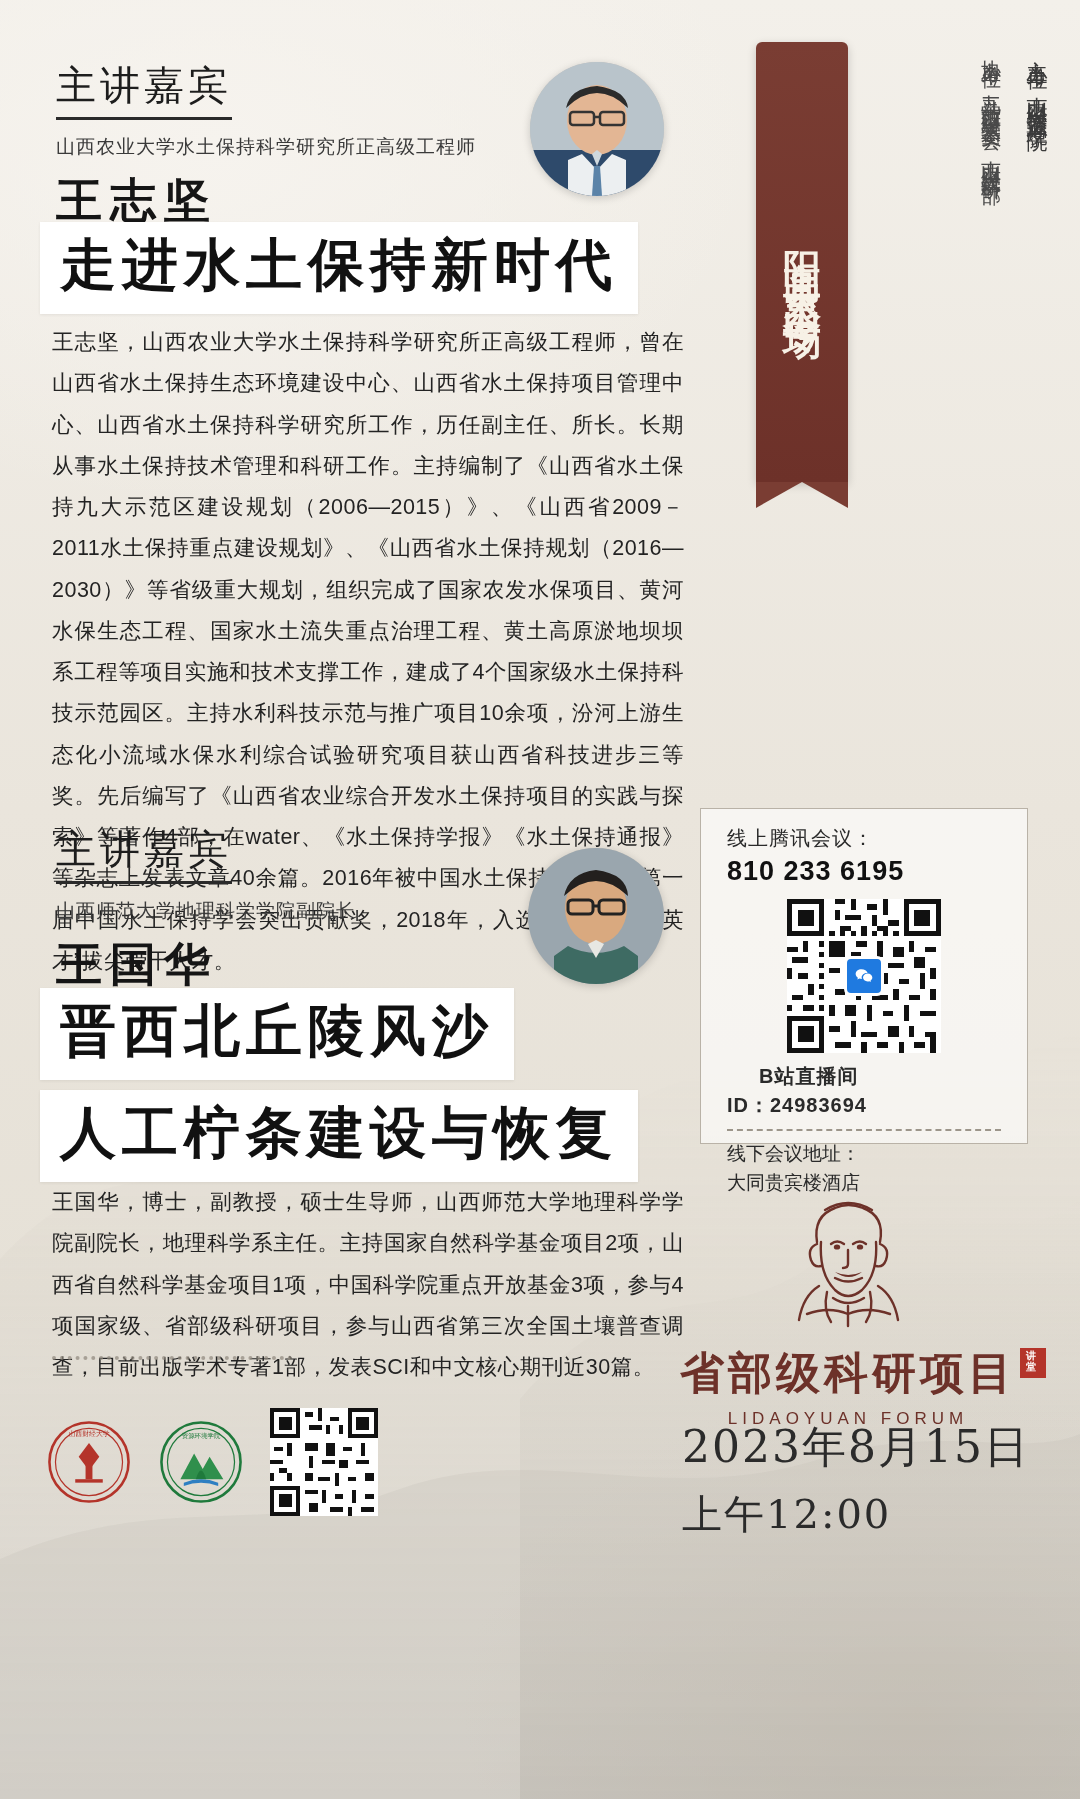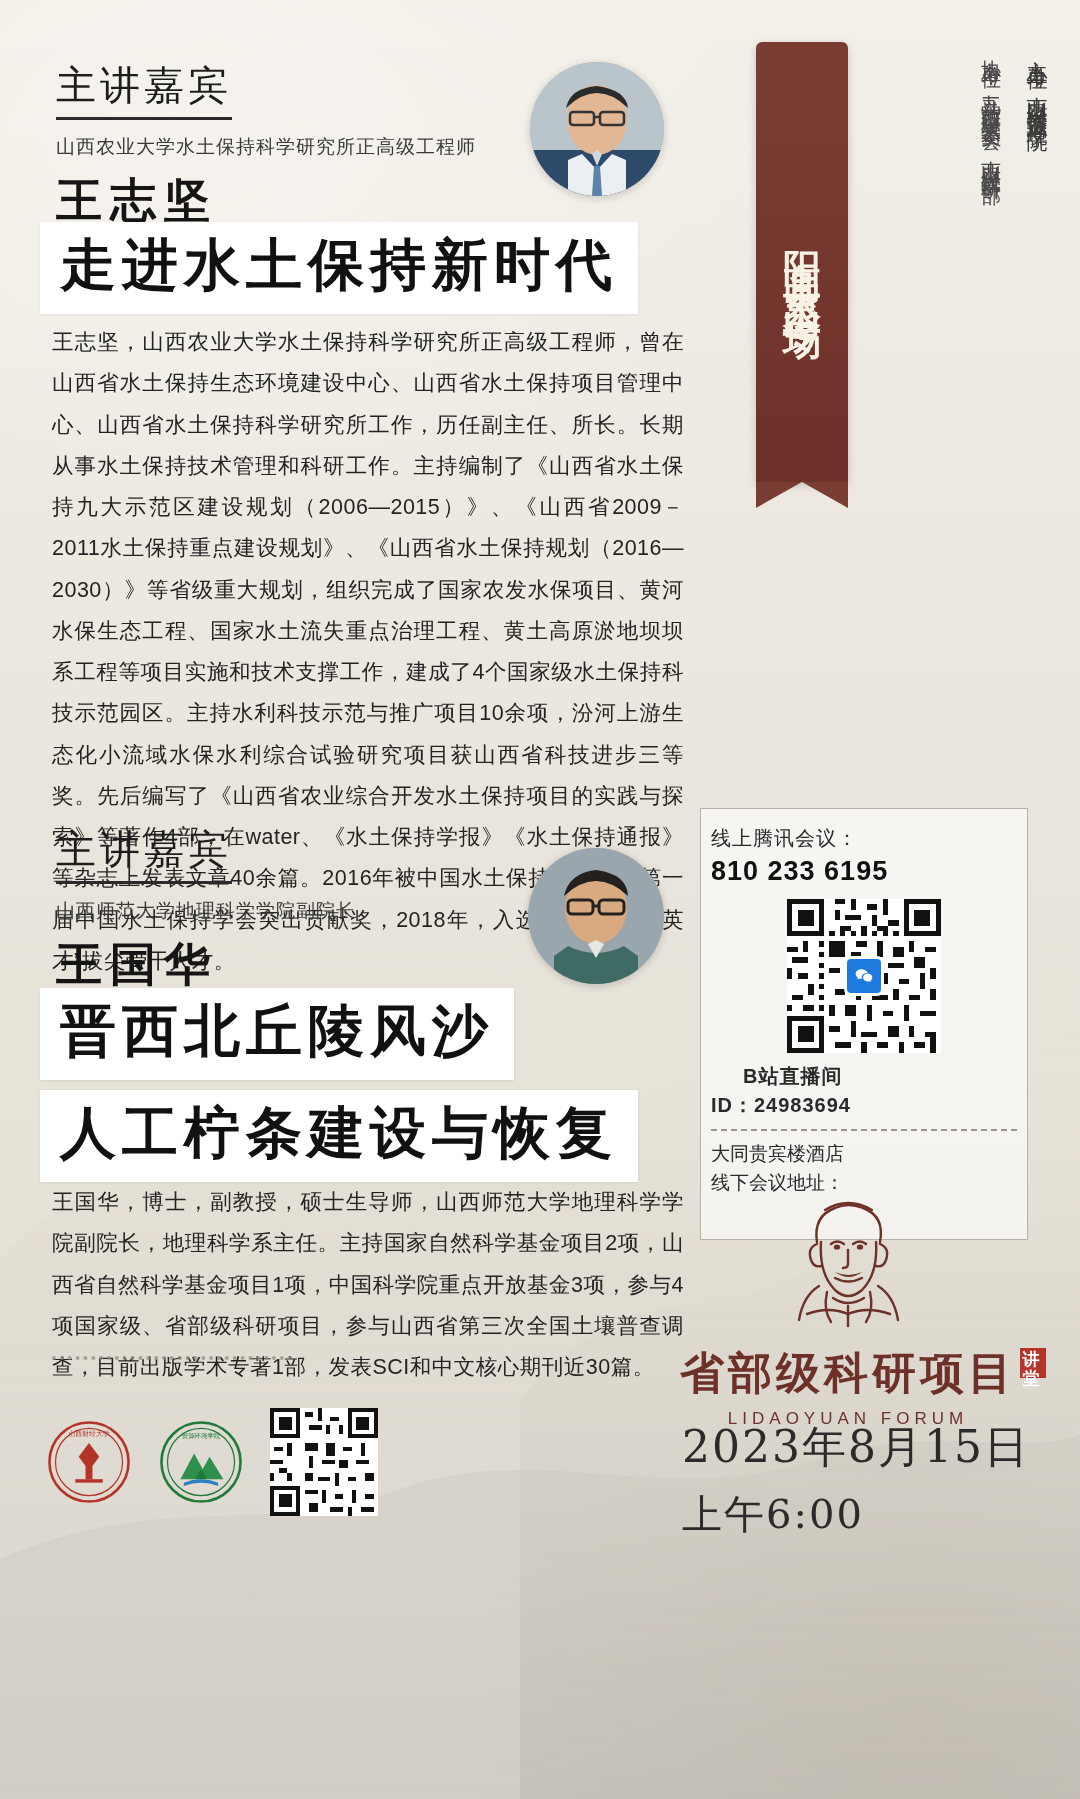--- a/index.html
+++ b/index.html
@@ -85,23 +85,23 @@
     text-align:center;
   }
   .bio{
     position:absolute;left:52px;width:632px;
     font-size:21.5px;line-height:1.92;color:#232323;text-align:justify;
     letter-spacing:.5px;
   }
 
   
   .infocard{
-    position:absolute;left:700px;top:808px;width:328px;height:432px;
+    position:absolute;left:700px;top:808px;width:328px;height:336px;
     border:1px solid #b9b2a7;background:rgba(255,255,255,.62);
-    padding:16px 10px;box-sizing:border-box;
+    padding:16px 26px;box-sizing:border-box;
   }
   .infocard .lbl{font-size:20px;color:#2a2a2a;letter-spacing:1px;}
   .infocard .num{font-size:27px;font-weight:700;color:#111;margin-top:4px;letter-spacing:1px;}
   .qr{width:154px;height:154px;margin:12px auto 10px auto;position:relative;}
   .qr canvas,.qr .qrimg{display:block;}
   .qr .wx{
     position:absolute;left:50%;top:50%;transform:translate(-50%,-50%);
     width:34px;height:34px;border-radius:7px;background:#1f7ae0;
     display:flex;align-items:center;justify-content:center;
     border:3px solid #fff;
@@ -113,21 +113,21 @@
   
   .logomark{position:absolute;left:672px;top:1186px;width:352px;text-align:center;}
   .logomark .face{margin:0 auto;}
   .logomark .cn{
     font-size:44px;font-weight:700;color:#6d3129;letter-spacing:4px;margin-top:4px;
     font-family:"DejaVu Serif","Liberation Serif",serif;
     display:inline-block;position:relative;
   }
   .logomark .stamp{
     position:absolute;right:-30px;top:4px;width:26px;height:30px;background:#b4342a;
-    color:#fff;font-size:17px;line-height:1.1;padding:2px;box-sizing:border-box;
+    color:#fff;font-size:10px;line-height:1.1;padding:2px;box-sizing:border-box;
     font-family:"DejaVu Serif",serif;
   }
   .logomark .en{font-size:17px;color:#6d3129;letter-spacing:5px;margin-top:6px;}
 
   
   .dotline{
     position:absolute;left:52px;top:1356px;width:240px;
     border-top:4px dotted #8f887d;opacity:.7;
   }
   .footer-logos{position:absolute;left:46px;top:1408px;display:flex;align-items:center;gap:26px;}
@@ -332,22 +332,22 @@
         <svg viewBox="0 0 24 24">
             <path d="M9 4c-3.9 0-7 2.5-7 5.6 0 1.8 1 3.3 2.7 4.4L4 16.3l2.5-1.2c.8.2 1.6.4 2.5.4h.5c-.2-.5-.3-1-.3-1.6 0-3 2.9-5.4 6.5-5.4h.6C15.6 5.9 12.6 4 9 4z" fill="#fff"></path>
             <path d="M22 13.8c0-2.6-2.5-4.7-5.6-4.7s-5.6 2.1-5.6 4.7 2.5 4.7 5.6 4.7c.7 0 1.3-.1 1.9-.3l2 1-.5-1.6c1.3-.9 2.2-2.2 2.2-3.8z" fill="#fff"></path>
           </svg>
       </div>
     </div>
 
     <div class="lbl" style="font-weight:700;margin-left:32px;">B站直播间</div>
     <div class="lbl" style="font-weight:700;margin-top:2px;">ID：24983694</div>
     <div class="dashed"></div>
+    <div class="small">线下会议地址：</div>
     <div class="small">大同贵宾楼酒店</div>
-    <div class="small">线下会议地址：</div>
   </div>
 
   <div class="logomark">
     <svg class="face" width="150" height="150" viewBox="0 0 150 150">
       <g fill="none" stroke="#6d3129" stroke-width="2.4" stroke-linecap="round">
         <path d="M44,56 Q40,30 62,22 Q75,16 90,22 Q112,30 107,56"></path>
         <path d="M52,24 Q75,10 99,24"></path>
         <path d="M48,56 Q46,88 62,104 Q75,116 89,104 Q105,88 103,56"></path>
         <path d="M44,58 Q34,62 38,74 Q41,82 48,80"></path>
         <path d="M107,58 Q117,62 113,74 Q110,82 103,80"></path>
@@ -448,16 +448,16 @@
         <rect x="9" y="22" width="2" height="2"></rect>
           <rect x="14" y="23" width="3" height="1"></rect>
         <rect x="18" y="23" width="1" height="2"></rect>
           <rect x="21" y="23" width="3" height="1"></rect>
       </g>
     </svg>
   </div>
 
   <div class="datebox">
     <div class="d1">2023年8月15日</div>
-    <div class="d2">上午6:00</div>
+    <div class="d2">上午12:00</div>
   </div>
 
 </div>
 
 </body></html>

